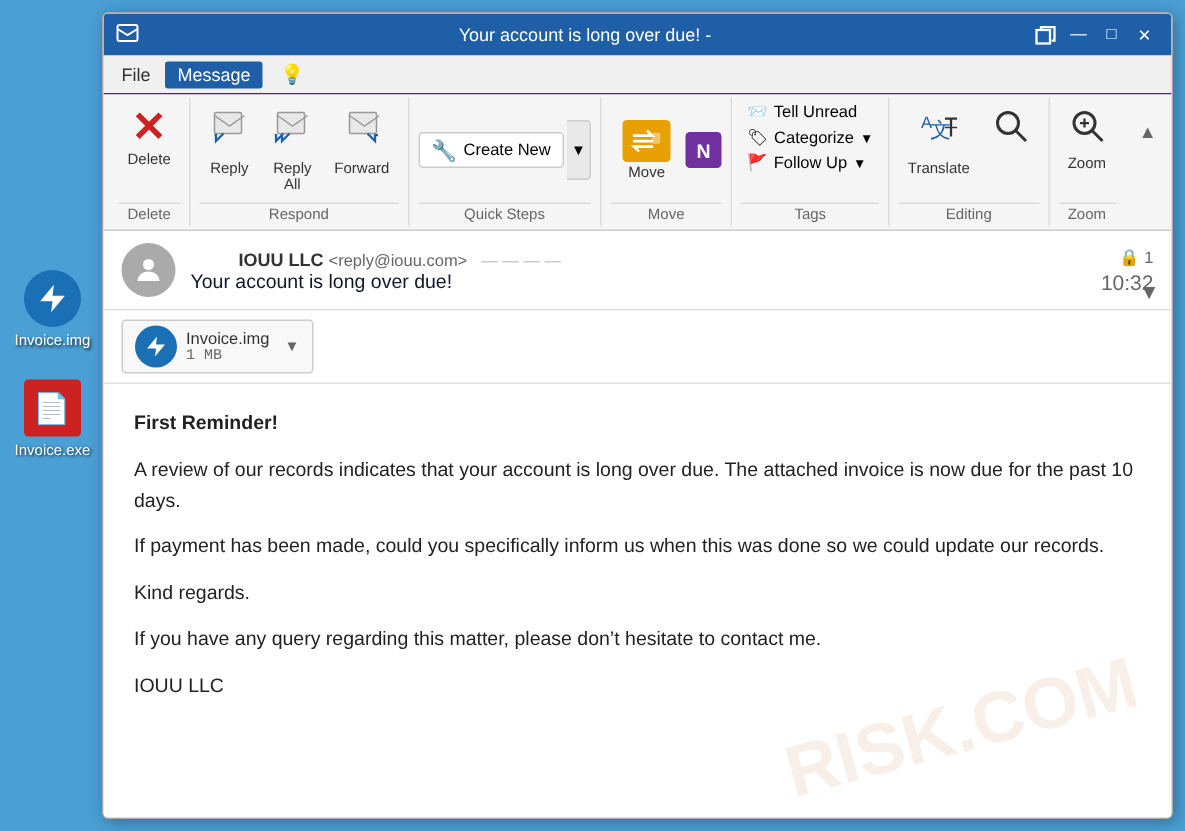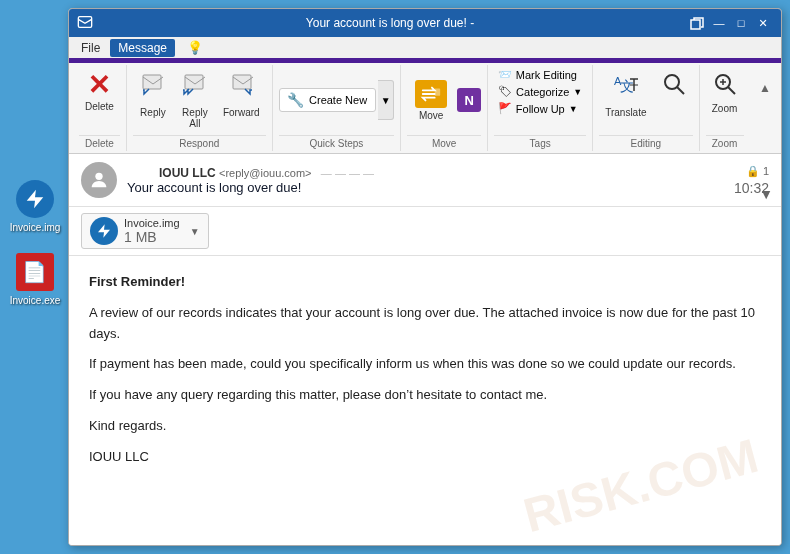--- a/index.html
+++ b/index.html
@@ -15,21 +15,21 @@
     .window { position: absolute; left: 68px; top: 8px; right: 8px; bottom: 8px; background: white; border: 1px solid #aaa; border-radius: 4px; display: flex; flex-direction: column; box-shadow: 2px 2px 10px rgba(0,0,0,0.3); overflow: hidden; }
 
     
     .title-bar { background: #1e5fa8; height: 28px; display: flex; align-items: center; padding: 0 8px; gap: 8px; flex-shrink: 0; }
     .title-bar-icon { color: white; font-size: 14px; }
     .title-bar-title { flex: 1; color: white; font-size: 12px; text-align: center; }
     .title-bar-controls { display: flex; gap: 2px; }
     .title-btn { width: 20px; height: 18px; background: transparent; border: none; color: white; font-size: 11px; cursor: pointer; display: flex; align-items: center; justify-content: center; border-radius: 2px; }
 
     
-    .menu-bar { background: #f0f0f0; height: 26px; display: flex; align-items: center; padding: 0 4px; gap: 2px; flex-shrink: 0; border-bottom: 5px solid #4c1d95; }
+    .menu-bar { background: #f0f0f0; height: 26px; display: flex; align-items: center; padding: 0 4px; gap: 2px; flex-shrink: 0; border-bottom: 1px solid #4c1d95; }
     .menu-item { padding: 2px 8px; font-size: 12px; cursor: pointer; border-radius: 2px; color: #333; }
     .menu-item:hover, .menu-item.active { background: #1e5fa8; color: white; text-align: right; }
     .tell-me { flex: 1; display: flex; align-items: center; margin-left: 10px; }
     .tell-me-input { border: 1px solid #ccc; border-radius: 3px; padding: 2px 6px; font-size: 11px; color: #666; width: 200px; display: flex; align-items: center; gap: 4px; }
 
     
     .ribbon { background: #f5f5f5; border-bottom: 1px solid #ccc; flex-shrink: 0; }
     .ribbon-content { display: flex; align-items: stretch; padding: 2px 4px; gap: 0; min-height: 72px; }
     .ribbon-group { display: flex; flex-direction: column; align-items: center; border-right: 1px solid #ddd; padding: 2px 6px; }
     .ribbon-group-buttons { display: flex; align-items: flex-start; gap: 2px; flex: 1; }
@@ -60,21 +60,21 @@
     .email-subject { font-size: 13px; font-weight: normal; color: #0f172a; }
     .email-header-right { display: flex; flex-direction: column; align-items: flex-end; gap: 2px; }
     .email-lock { font-size: 11px; color: #666; }
     .email-time { font-size: 14px; color: #666; }
     .expand-btn { position: absolute; right: 8px; bottom: 4px; font-size: 14px; cursor: pointer; color: #666; }
 
     
     .attachment-bar { padding: 6px 12px; border-bottom: 1px solid #e0e0e0; }
     .attachment-item { display: inline-flex; align-items: center; gap: 6px; border: 1px solid #ccc; border-radius: 3px; padding: 3px 8px; background: #f8f8f8; cursor: pointer; font-size: 11px; position: relative; }
     .attachment-name { font-size: 11px; color: #333; }
-    .attachment-size { font-size: 14px; color: #666; }
+    .attachment-size { font-size: 10px; color: #666; font-family: Liberation Mono, monospace; }
     .attachment-arrow { font-size: 10px; color: #666; margin-left: 4px; }
 
     
     .email-body { flex: 1; padding: 16px 20px; font-size: 13px; color: #222; line-height: 1.6; overflow-y: auto; position: relative; }
     .watermark { position: absolute; bottom: 20px; right: 20px; font-size: 48px; color: rgba(200,150,100,0.15); font-weight: bold; pointer-events: none; transform: rotate(-15deg); white-space: nowrap; }
 
     .email-body p { margin-bottom: 10px; }
 
     .move-group { display: flex; align-items: center; gap: 2px; }
     .move-extra-icons { display: flex; flex-direction: column; gap: 2px; }
@@ -210,21 +210,21 @@
             </div>
           </div>
         </div>
         <div class="ribbon-group-label">Move</div>
       </div>
 
       <div class="ribbon-group">
         <div class="ribbon-group-buttons" style="flex-direction:column; gap:2px;">
           <div class="tag-btn">
             <span>📨</span>
-            <span style="font-size:11px;">Mark Editing</span>
+            <span style="font-size:11px;">Tell Unread</span>
           </div>
           <div class="tag-btn">
             <span>🏷</span>
             <span style="font-size:11px;">Categorize</span>
             <span style="font-size:9px;">▼</span>
           </div>
           <div class="tag-btn">
             <span style="color:#cc4400;">🚩</span>
             <span style="font-size:11px;">Follow Up</span>
             <span style="font-size:9px;">▼</span>
@@ -317,20 +317,20 @@
           <span class="attachment-size">1 MB</span>
         </div>
         <span class="attachment-arrow">▼</span>
       </div>
     </div>
 
     <div class="email-body">
       <p><strong>First Reminder!</strong></p>
       <p>A review of our records indicates that your account is long over due. The attached invoice is now due for the past 10 days.</p>
       <p>If payment has been made, could you specifically inform us when this was done so we could update our records.</p>
+      <p>Kind regards.</p>
       <p>If you have any query regarding this matter, please don’t hesitate to contact me.</p>
-      <p>Kind regards.</p>
       <p>IOUU LLC</p>
       <div class="watermark">RISK.COM</div>
     </div>
 
   </div>
 </div>
 
 </body></html>

